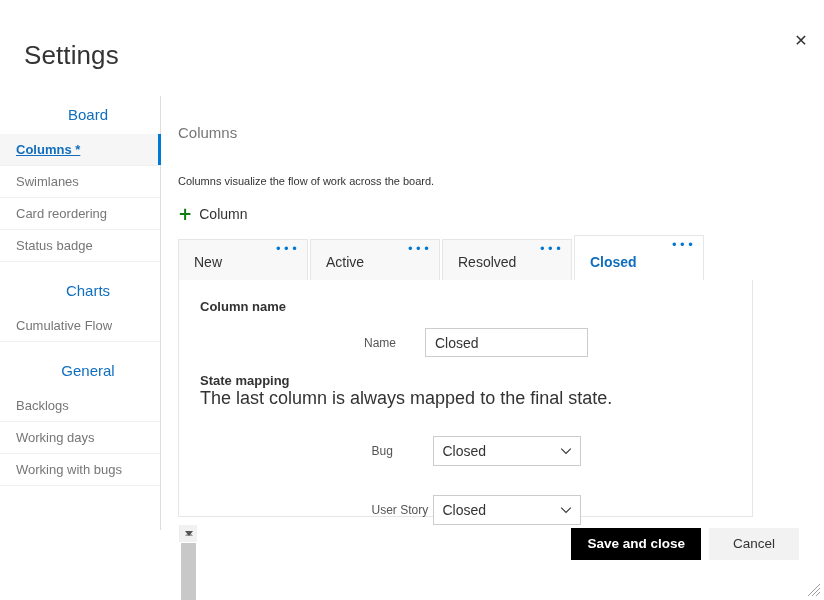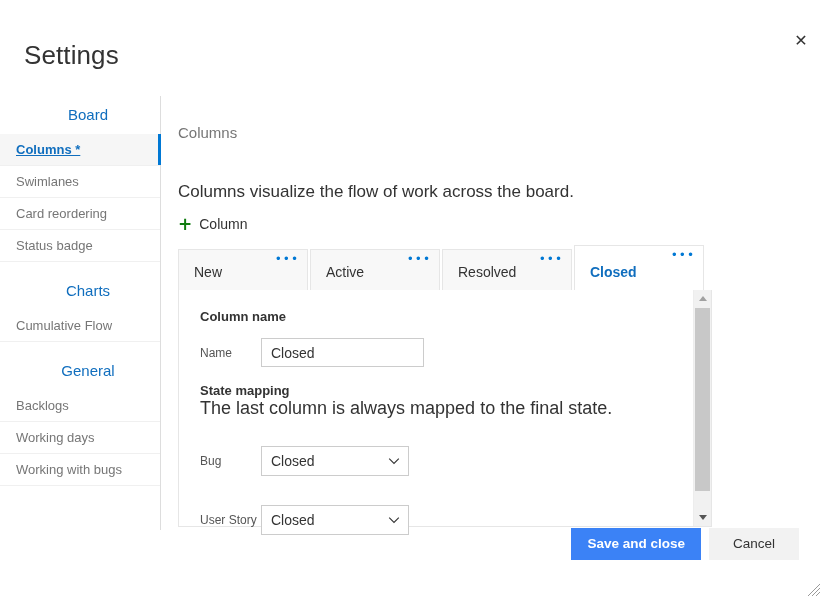--- a/index.html
+++ b/index.html
@@ -127,23 +127,23 @@
     position: relative;
   }
   .content-heading {
     font-size: 15px;
     font-weight: 400;
     color: #767676;
     margin: 27px 16px 0 0;
     line-height: 20px;
   }
   .content-desc {
-    font-size: 17px;
-    color: #333333;
-    margin: 40px 0 0 0;
+    font-size: 11px;
+    color: #333333;
+    margin: 30px 0 0 0;
     line-height: 17px;
   }
   .add-column {
     display: inline-flex;
     align-items: center;
     gap: 7px;
     margin-top: 15px;
     cursor: pointer;
     font-size: 14px;
     color: #333333;
@@ -202,26 +202,27 @@
     line-height: 10px;
     cursor: pointer;
     font-family: "DejaVu Sans", sans-serif;
   }
 
   
   .tabpanel {
     border: 1px solid #e6e6e6;
     border-top: none;
     background: #ffffff;
-    width: 534px;
+    width: 575px;
     box-sizing: border-box;
     height: 237px;
     margin-top: -1px;
     position: relative;
     display: flex;
+    flex-direction: column;
   }
   .tabpanel-inner {
     flex: 1 1 auto;
     padding: 18px 0 0 21px;
     min-width: 0;
   }
 
   .field-section-title {
     font-size: 13px;
     font-weight: bold;
@@ -232,20 +233,21 @@
   .field-section-sub {
     font-size: 18px;
     color: #333333;
     line-height: 17px;
     margin: 1px 0 0 0;
   }
   .form-row {
     display: flex;
     align-items: center;
     margin-top: 13px;
+    justify-content: center;
   }
   .form-row.mapping { margin-top: 29px; }
   .form-label {
     font-size: 12px;
     color: #555555;
     width: 61px;
     flex: 0 0 61px;
     line-height: 16px;
   }
   .text-input {
@@ -348,21 +350,21 @@
     min-width: 80px;
     box-sizing: border-box;
     border: none;
     font-family: "Liberation Sans", sans-serif;
     font-size: 13.5px;
     cursor: pointer;
     padding: 0 16px;
     line-height: 32px;
   }
   .btn-primary {
-    background: #3b82f6;
+    background: #000000;
     color: #ffffff;
     font-weight: bold;
     min-width: 120px;
   }
   .btn-secondary {
     background: #f2f2f2;
     color: #333333;
     min-width: 90px;
   }
 

